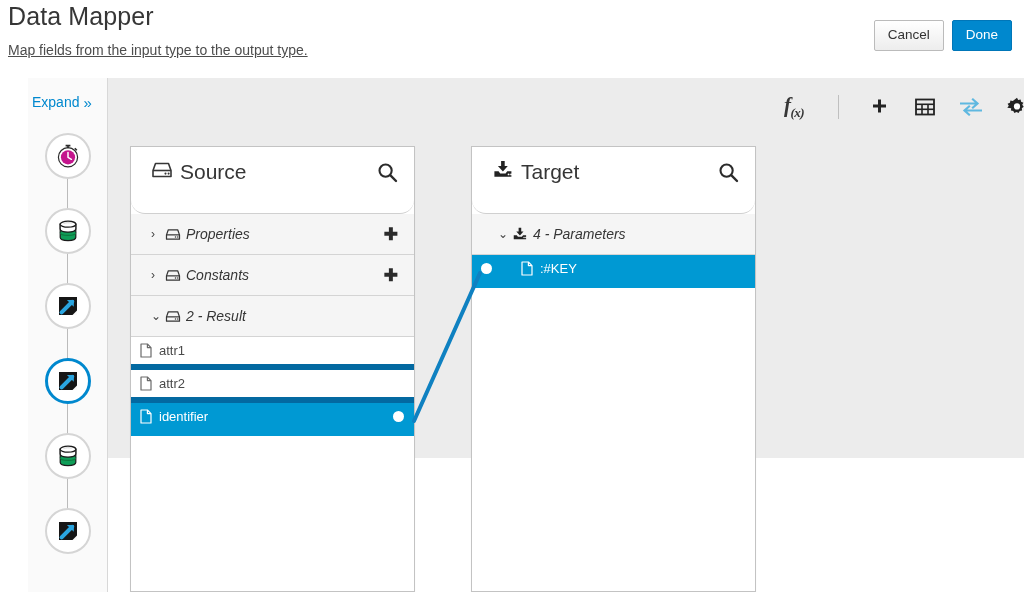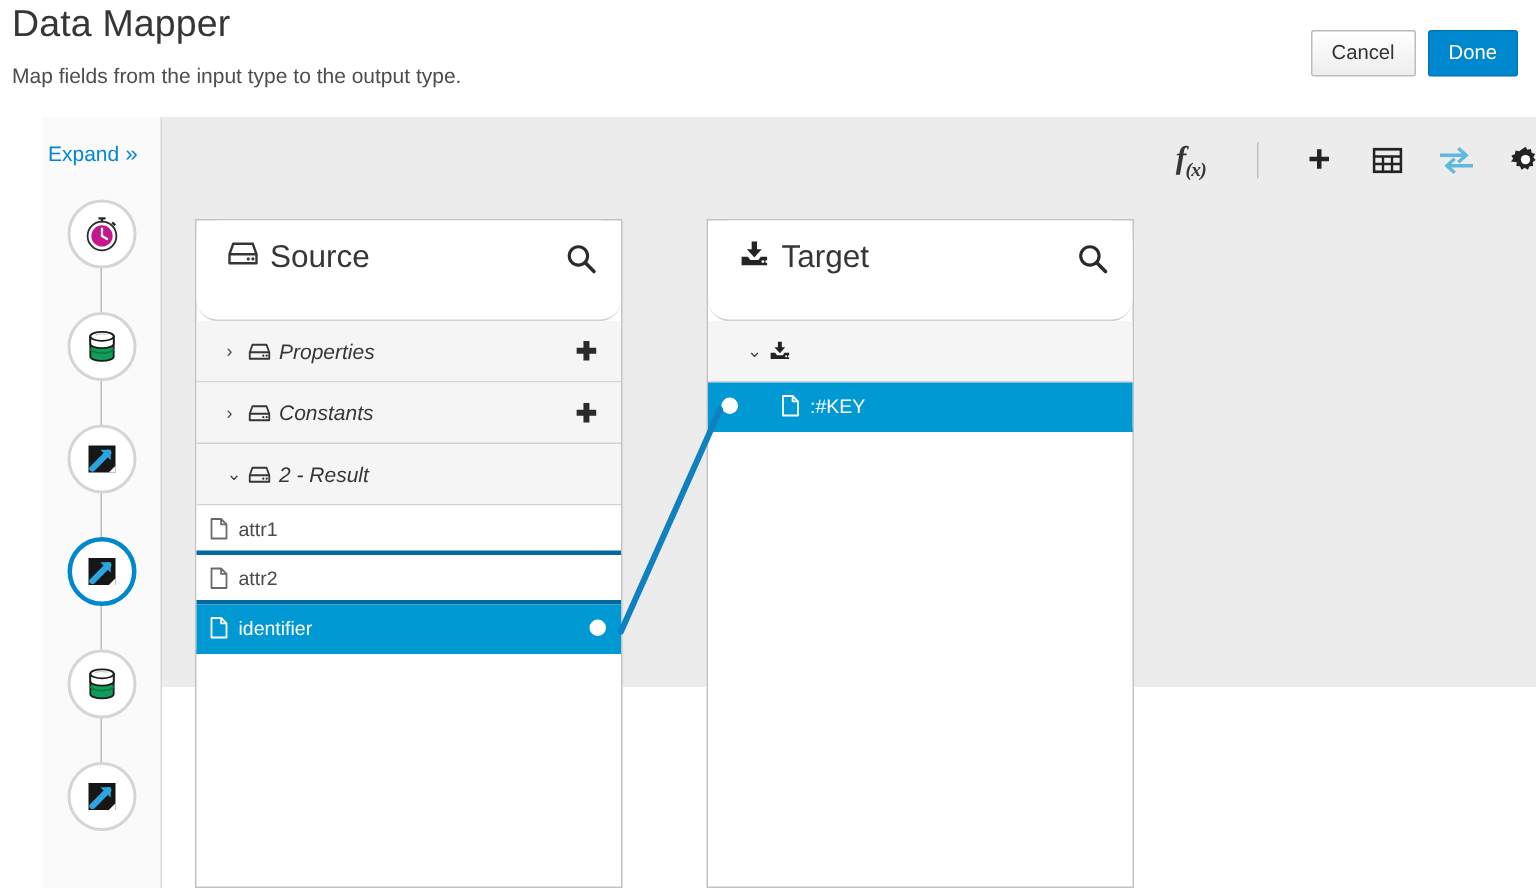--- a/index.html
+++ b/index.html
@@ -32,20 +32,21 @@
     font-size: 25px;
     font-weight: 400;
     color: #363636;
     letter-spacing: 0.1px;
   }
   .page-subtitle {
     position: absolute;
     left: 8px; top: 42px;
     font-size: 14px;
     color: #4d4d4d;
+    text-decoration: underline;
   }
   .titlebar-actions {
     position: absolute;
     right: 12px; top: 20px;
     display: flex;
     gap: 8px;
     align-items: center;
   }
   .btn {
     font-family: Liberation Sans, sans-serif;
@@ -244,21 +245,21 @@
     color: #2b2b2b;
     cursor: pointer;
     line-height: 1;
     padding: 0 2px;
   }
 
   .field-row {
     position: relative;
     height: 33px;
     background: #ffffff;
-    border-bottom: 3px solid #0369a1;
+    border-bottom: 6px solid #0369a1;
     display: flex;
     align-items: center;
     padding-left: 9px;
     padding-right: 10px;
     box-sizing: border-box;
     cursor: pointer;
     font-size: 13px;
     color: #4a4a4a;
   }
   .field-row .fld-icon { margin-right: 7px; display:flex; align-items:center; }
@@ -548,20 +549,21 @@
         <div class="group-row target-group">
           <span class="chev">⌄</span>
           <span class="grp-icon">
             <svg width="16" height="14" viewBox="0 0 22 19" aria-hidden="true">
               <path d="M9.1 1 h3.6 v5.1 h3.1 L10.9 11.6 5.9 6.1 h3.2 z" fill="#232323"></path>
               <path d="M2.4 11.2 h4.2 l1.6 2.2 h5.4 l1.6-2.2 h4.2 v5.6 H2.4 z" fill="#232323"></path>
               <circle cx="16.6" cy="14.4" r="0.95" fill="#ffffff"></circle>
               <circle cx="19.1" cy="14.4" r="0.95" fill="#ffffff"></circle>
             </svg>
           </span>
+          <span class="grp-label">4 - Parameters</span>
         </div>
         <div class="field-row is-selected target-row">
           <span class="conn-dot"></span>
           <span class="fld-icon">
             <svg width="12" height="15" viewBox="0 0 12 15" aria-hidden="true">
               <path d="M1 1h6.4L11 4.6V14H1z" fill="none" stroke="#ffffff" stroke-width="1.2" stroke-linejoin="round"></path>
               <path d="M7.4 1v3.6H11" fill="none" stroke="#ffffff" stroke-width="1.2" stroke-linejoin="round"></path>
             </svg>
           </span>
           <span class="fld-label">:#KEY</span>

